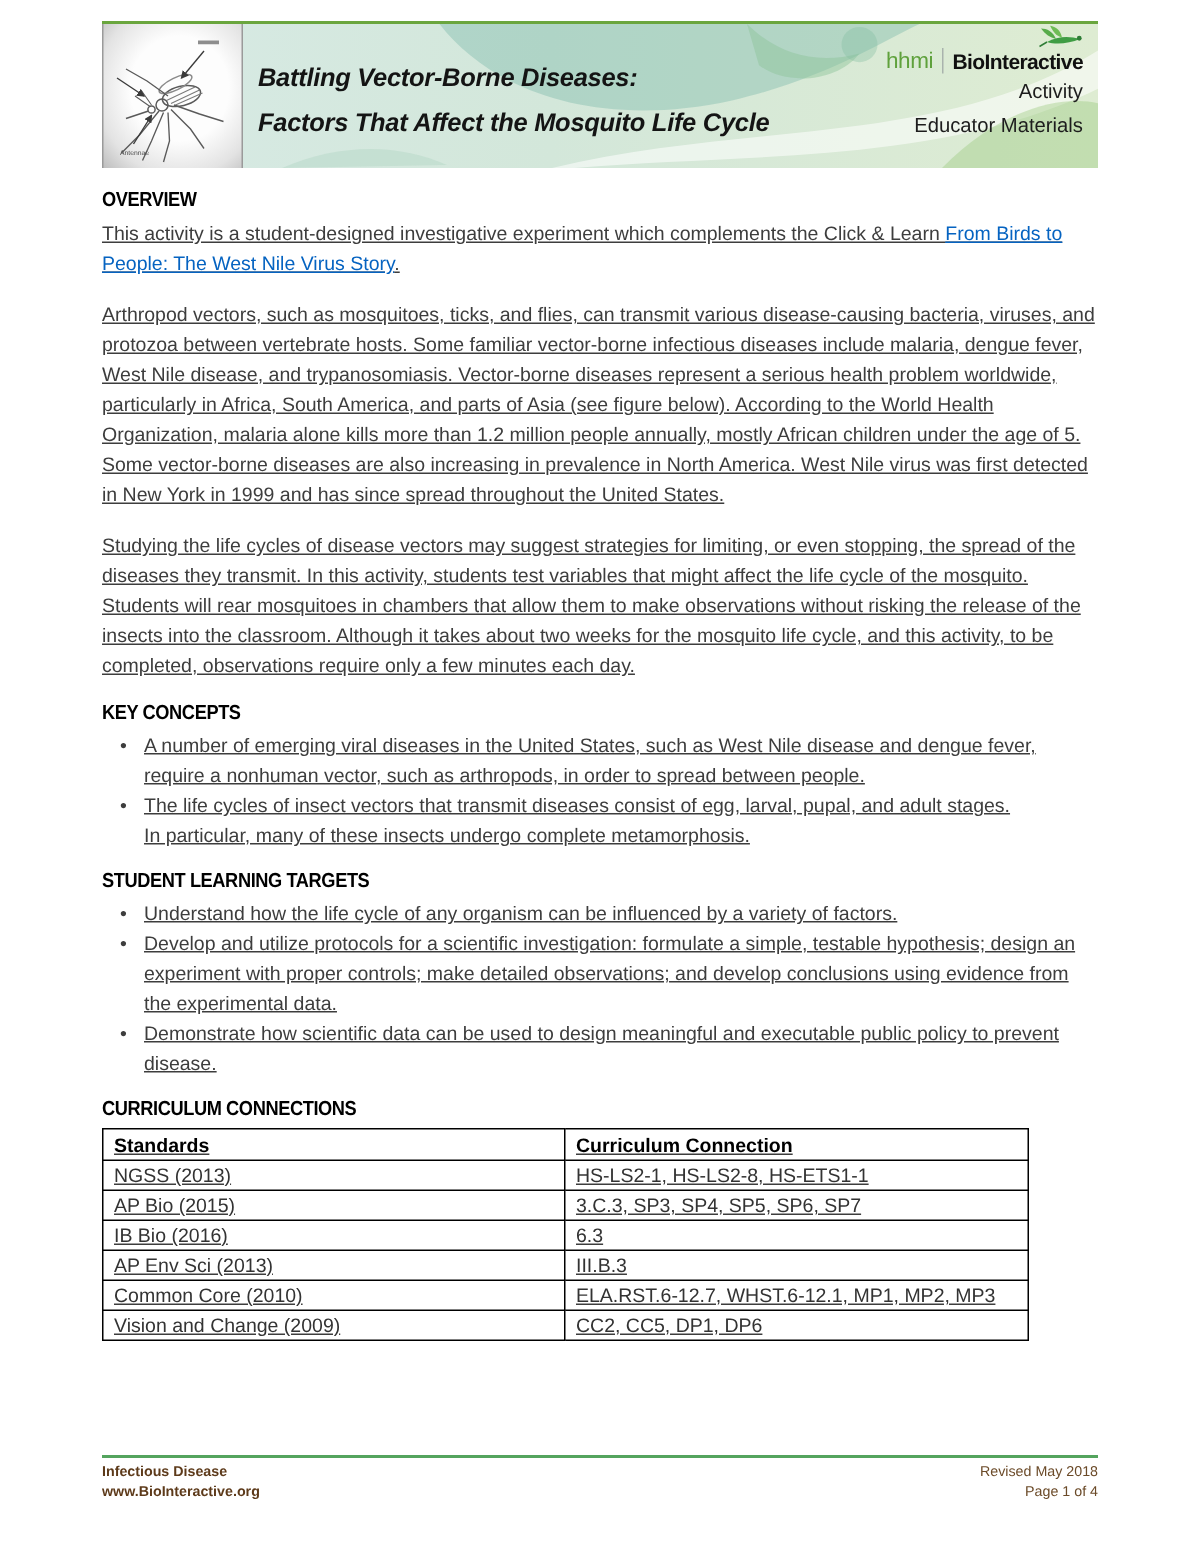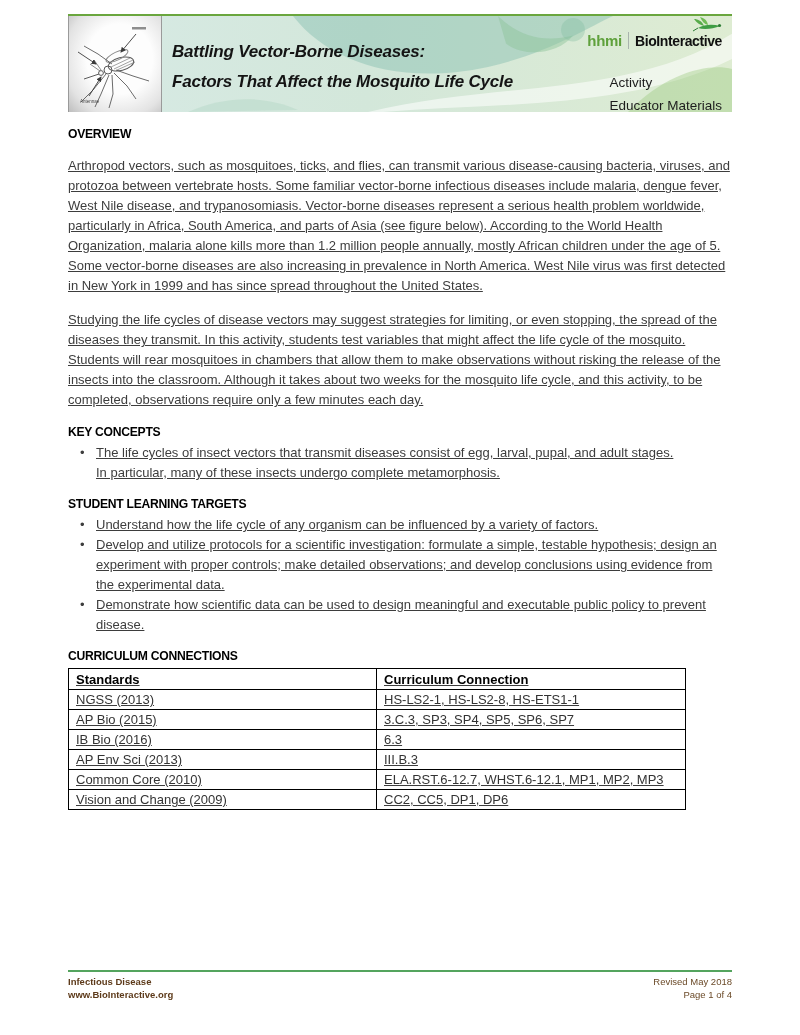--- a/index.html
+++ b/index.html
@@ -29,27 +29,27 @@
   }
   .title-block { position: absolute; left: 104px; top: 26px; }
   .title-line {
     font-size: 17px; font-weight: bold; font-style: italic;
     color: #141414; letter-spacing: -0.2px; line-height: 20px;
   }
   .title-line + .title-line { margin-top: 10px; }
 
   .brand { position: absolute; right: 10px; top: 2px; text-align: right; }
   .brand-row { margin-top: 14px; display: flex; align-items: center; justify-content: flex-end; }
-  .brand-hhmi { color: #5fa13c; font-weight: bold; font-size: 15px; letter-spacing: -0.3px; }
+  .brand-hhmi { color: #5fa13c; font-weight: normal; font-size: 15px; letter-spacing: -0.3px; }
   .brand-divider { display: inline-block; width: 1px; height: 17px; background: #a9b3ad; margin: 0 6px; }
   .brand-bio { color: #101010; font-weight: bold; font-size: 14px; letter-spacing: -0.4px; }
   .dragonfly { position: absolute; right: 0; top: -1px; }
 
   .doctype {
-    position: absolute; right: 10px; top: 55px; 
+    position: absolute; right: 10px; top: 33px; text-align: right;
     font-size: 13.5px; color: #1d1d1d; line-height: 23px;
   }
 
   
   .content { position: absolute; left: 68px; top: 112px; width: 664px; text-decoration: underline; }
   .sec-heading { margin-top: 12px; }
   .sec-heading span {
     display: inline-block; font-weight: bold; color: #000;
     font-size: 13.5px; letter-spacing: -0.3px;
     transform: scaleX(0.9); transform-origin: left center;
@@ -171,27 +171,31 @@
       <div>Activity</div>
       <div>Educator Materials</div>
     </div>
   </header>
 
   <main class="content">
 
     <div class="sec-heading">
       <span>OVERVIEW</span>
     </div>
+    <p class="body-text mt4">
+      <span>This activity is a student-designed investigative experiment which complements the Click &amp; Learn </span><a class="doc-link">From Birds to People: The West Nile Virus Story</a><span>.</span>
+    </p>
     <p class="body-text mt14">Arthropod vectors, such as mosquitoes, ticks, and flies, can transmit various disease-causing bacteria, viruses, and protozoa between vertebrate hosts. Some familiar vector-borne infectious diseases include malaria, dengue fever, West Nile disease, and trypanosomiasis. Vector-borne diseases represent a serious health problem worldwide, particularly in Africa, South America, and parts of Asia (see figure below). According to the World Health Organization, malaria alone kills more than 1.2 million people annually, mostly African children under the age of 5. Some vector-borne diseases are also increasing in prevalence in North America. West Nile virus was first detected in New York in 1999 and has since spread throughout the United States.</p>
     <p class="body-text mt14">Studying the life cycles of disease vectors may suggest strategies for limiting, or even stopping, the spread of the diseases they transmit. In this activity, students test variables that might affect the life cycle of the mosquito. Students will rear mosquitoes in chambers that allow them to make observations without risking the release of the insects into the classroom. Although it takes about two weeks for the mosquito life cycle, and this activity, to be completed, observations require only a few minutes each day.</p>
 
     <div class="sec-heading">
       <span>KEY CONCEPTS</span>
     </div>
     <ul class="bullets">
+      <li><span>A number of emerging viral diseases in the United States, such as West Nile disease and dengue fever, require a nonhuman vector, such as arthropods, in order to spread between people.</span></li>
       <li><span>The life cycles of insect vectors that transmit diseases consist of egg, larval, pupal, and adult stages.
 In particular, many of these insects undergo complete metamorphosis.</span></li>
     </ul>
 
     <div class="sec-heading mt11">
       <span>STUDENT LEARNING TARGETS</span>
     </div>
     <ul class="bullets">
       <li><span>Understand how the life cycle of any organism can be influenced by a variety of factors.</span></li>
       <li><span>Develop and utilize protocols for a scientific investigation: formulate a simple, testable hypothesis; design an experiment with proper controls; make detailed observations; and develop conclusions using evidence from the experimental data.</span></li>

